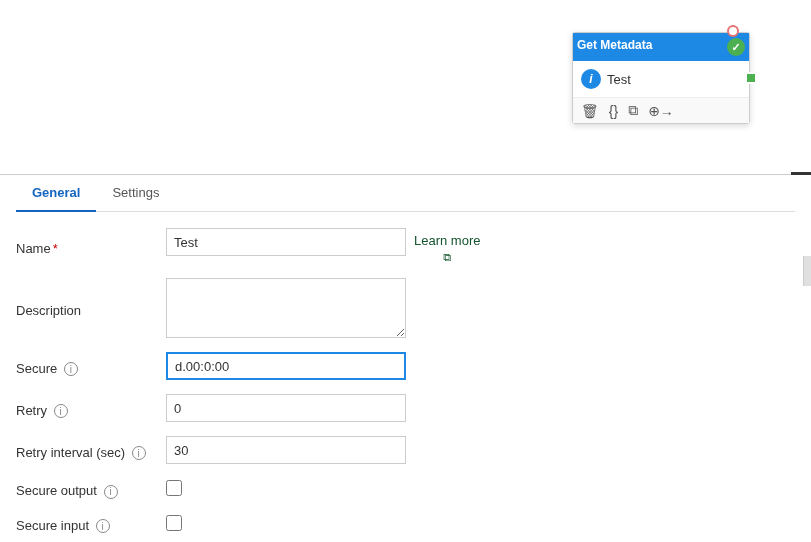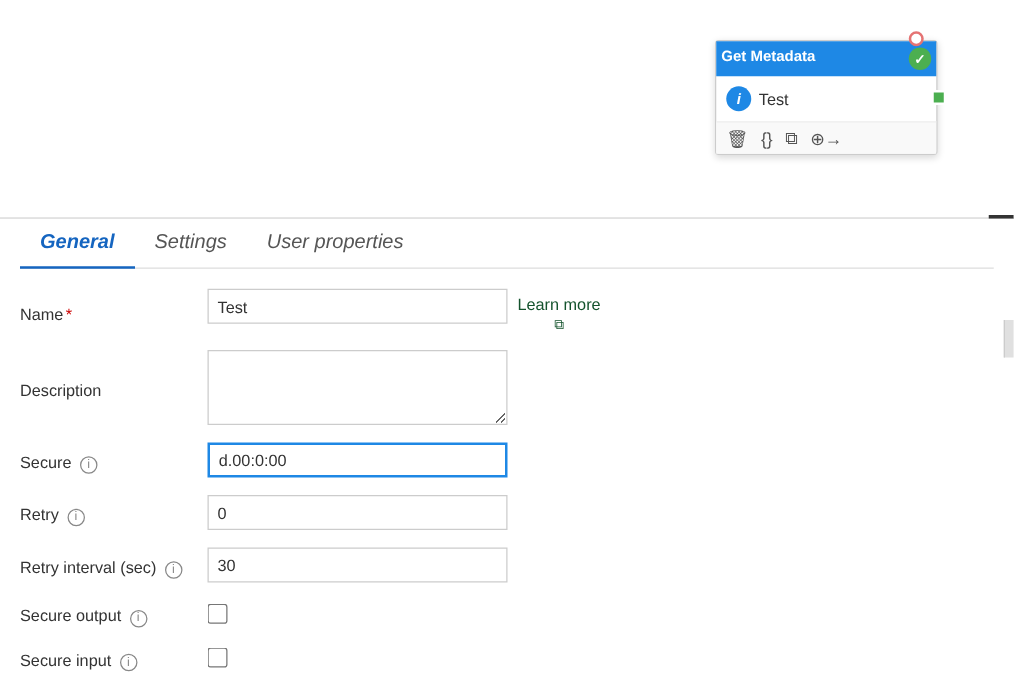--- a/index.html
+++ b/index.html
@@ -136,26 +136,25 @@
     
     .tabs {
       display: flex;
       border-bottom: 1px solid #ddd;
       margin-bottom: 16px;
       gap: 0;
     }
 
     .tab {
       padding: 10px 16px;
-      font-size: 16px;
+      font-size: 13px;
       cursor: pointer;
       color: #555;
       border-bottom: 2px solid transparent;
       margin-bottom: -1px;
-      font-style: italic;
     }
 
     .tab.active {
       color: #1565c0;
       border-bottom: 2px solid #1565c0;
       font-weight: 600;
     }
 
     
     .form-row {
@@ -296,21 +295,20 @@
   </div>
 </div>
 
 <div class="minimize-bar"></div>
 
 <div class="props-panel">
 
   <div class="tabs">
     <div class="tab active">General</div>
     <div class="tab">Settings</div>
-    <div class="tab">User properties</div>
   </div>
 
   <div class="form-row">
     <div class="form-label">
       <span>Name</span><span class="required-star">*</span>
     </div>
     <div class="form-control-wrap">
       <input type="text" value="Test" style="">
       <a class="learn-more-link">
         <span>Learn more</span>

